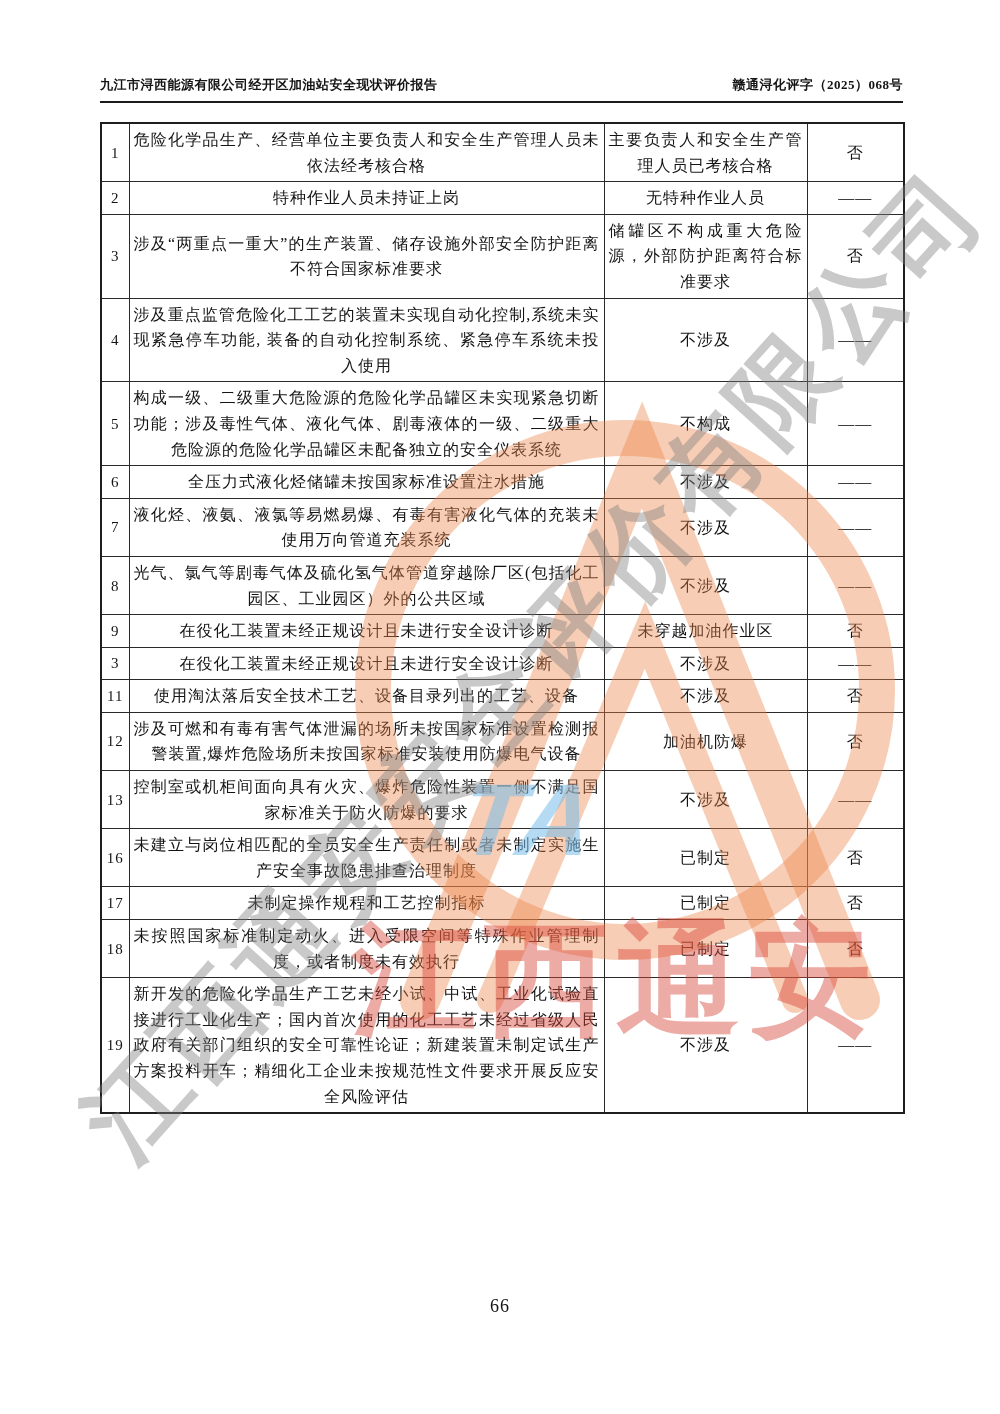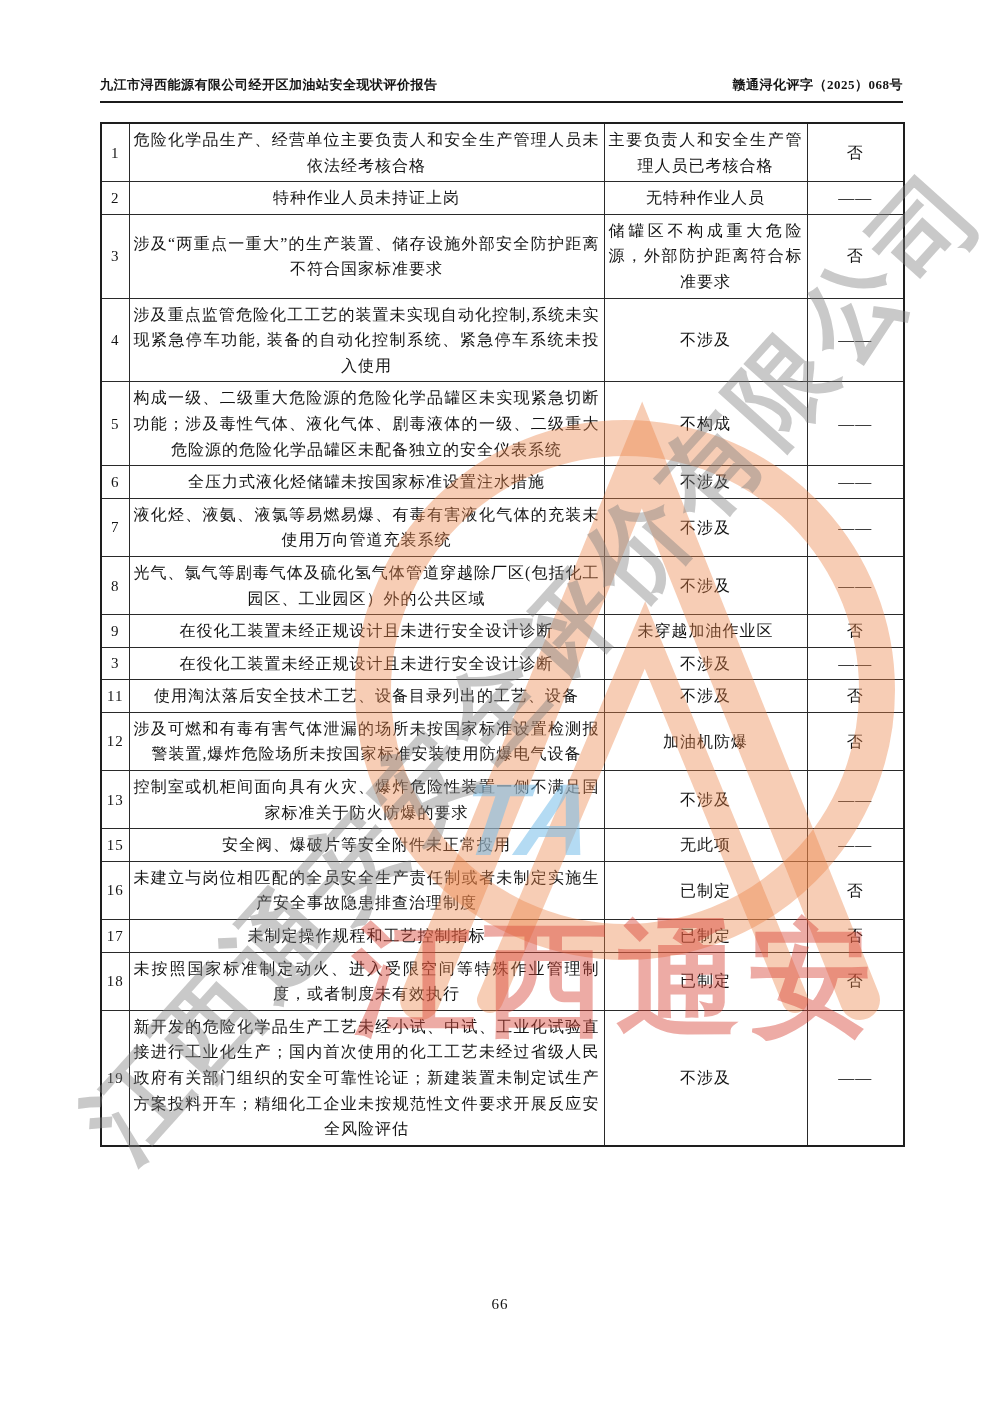--- a/index.html
+++ b/index.html
@@ -33,21 +33,21 @@
     -moz-text-align-last:center;text-justify:inter-ideograph;
   }
   td.c-status{
     text-align:justify;text-align-last:center;
     -moz-text-align-last:center;text-justify:inter-ideograph;
   }
   td.c-ans{text-align:center;}
   
   .page-number{
     position:absolute;left:0;right:0;top:1296px;text-align:center;
-    font-size:15px;letter-spacing:1px;
+    font-size:18px;letter-spacing:1px;
   }
   
   .wm{position:absolute;pointer-events:none;}
   .wm-logo{left:330px;top:400px;width:620px;height:620px;}
   .wm-gray{
     left:105px;top:1075px;
     transform:rotate(-48deg);transform-origin:0 50%;
     white-space:nowrap;font-family:"Liberation Sans","DejaVu Sans",sans-serif;
     font-weight:bold;font-size:100px;letter-spacing:7px;
     color:rgba(127,127,127,0.42);
@@ -154,26 +154,20 @@
         <td class="c-status">加油机防爆</td>
         <td class="c-ans">否</td>
       </tr>
       <tr>
         <td class="c-no">13</td>
         <td class="c-desc">控制室或机柜间面向具有火灾、爆炸危险性装置一侧不满足国家标准关于防火防爆的要求</td>
         <td class="c-status">不涉及</td>
         <td class="c-ans">——</td>
       </tr>
       <tr>
-        <td class="c-no">15</td>
-        <td class="c-desc">安全阀、爆破片等安全附件未正常投用</td>
-        <td class="c-status">无此项</td>
-        <td class="c-ans">——</td>
-      </tr>
-      <tr>
         <td class="c-no">16</td>
         <td class="c-desc">未建立与岗位相匹配的全员安全生产责任制或者未制定实施生产安全事故隐患排查治理制度</td>
         <td class="c-status">已制定</td>
         <td class="c-ans">否</td>
       </tr>
       <tr>
         <td class="c-no">17</td>
         <td class="c-desc">未制定操作规程和工艺控制指标</td>
         <td class="c-status">已制定</td>
         <td class="c-ans">否</td>

